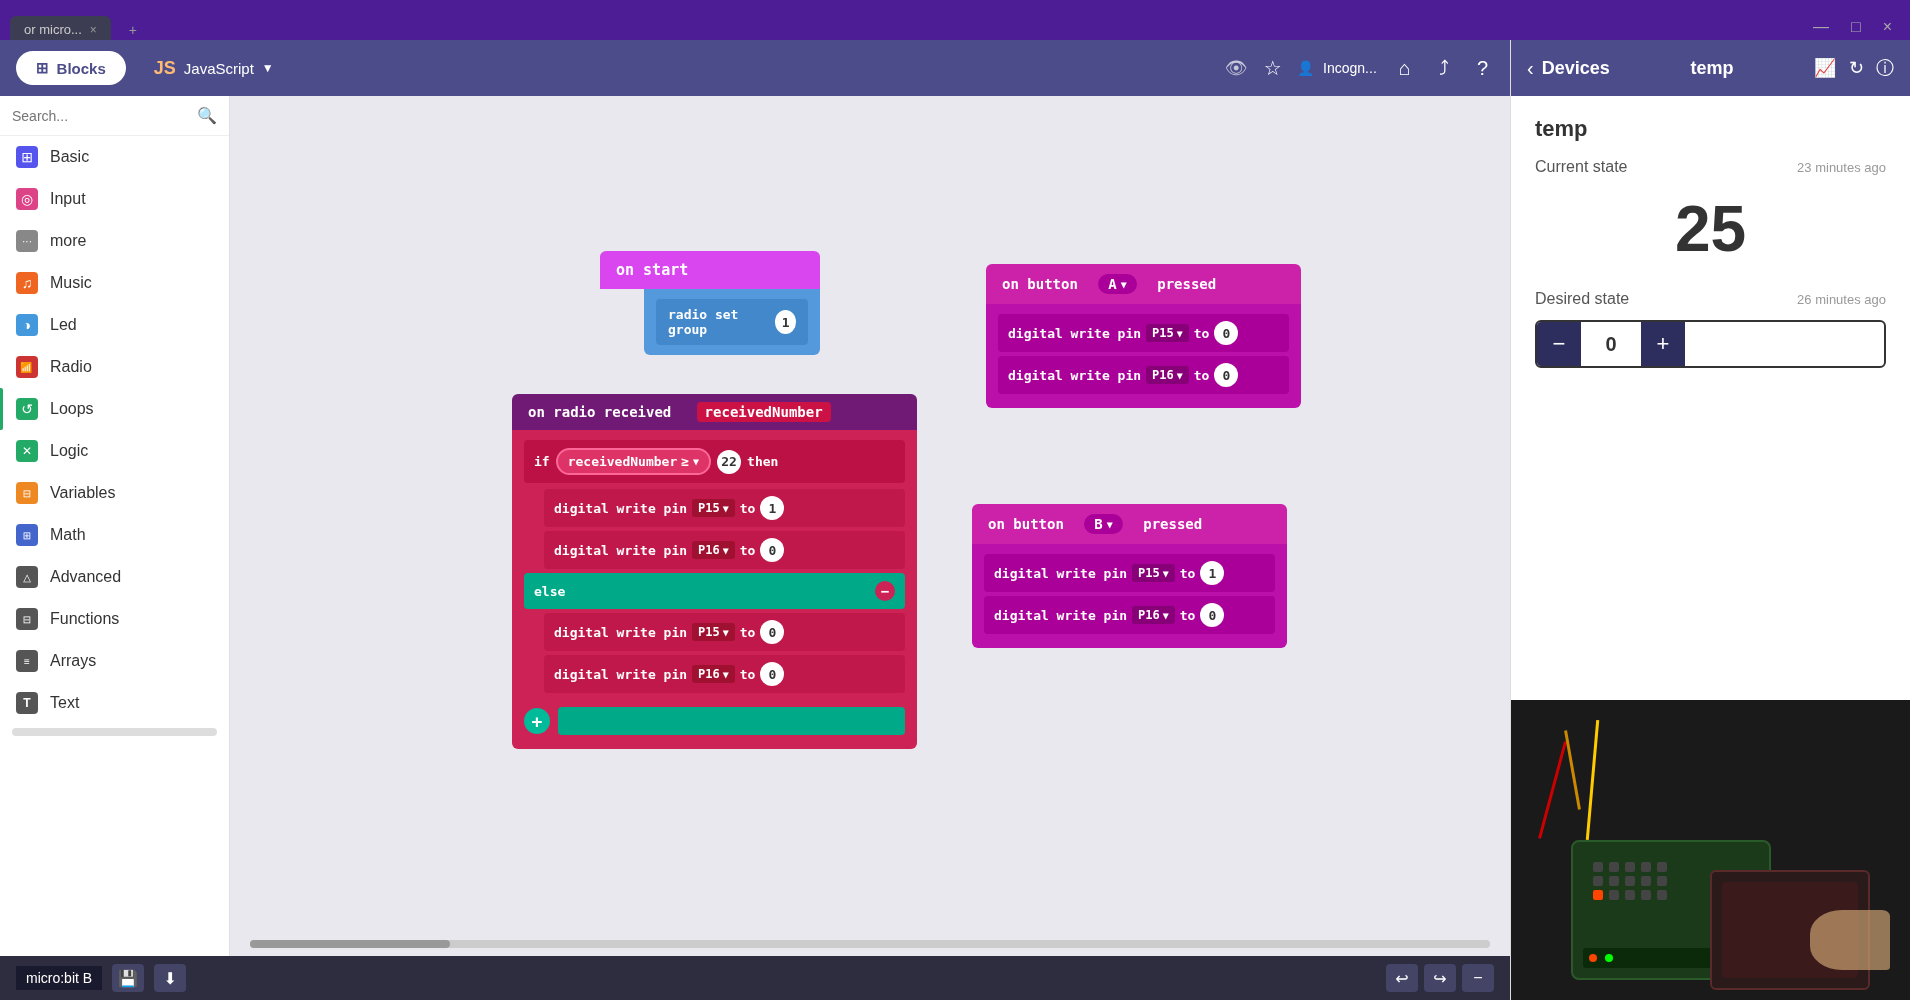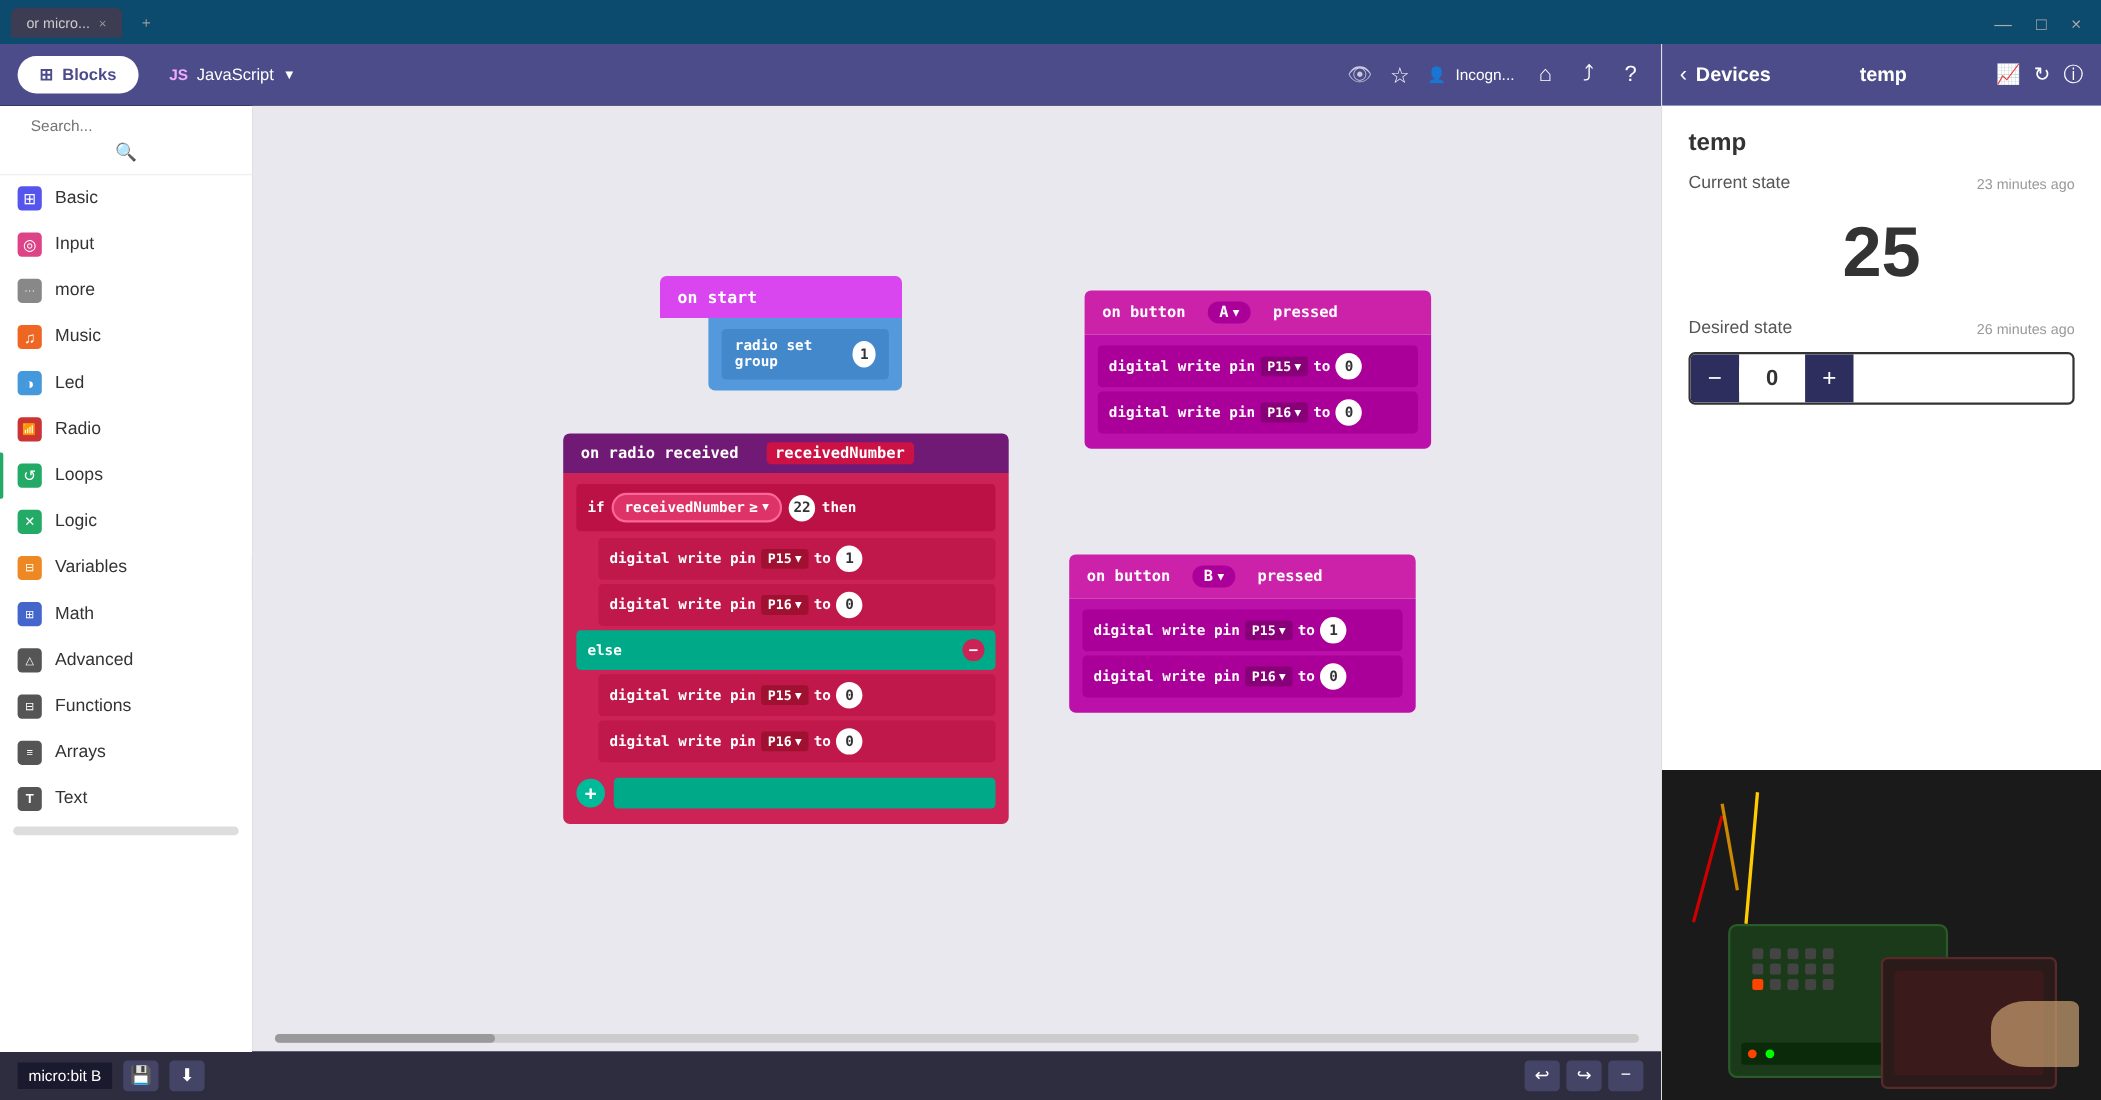--- a/index.html
+++ b/index.html
@@ -1,24 +1,24 @@
 <!DOCTYPE html>
 <html><head>
   <meta charset="utf-8">
   <style>
     * { box-sizing: border-box; margin: 0; padding: 0; }
     body { font-family: 'Segoe UI', Arial, sans-serif; background: #1a1a2e; width: 1910px; height: 1000px; overflow: hidden; display: flex; flex-direction: column; }
 
     
     .browser-chrome {
-      background: #0c4a6e;
+      background: #4c1d95;
       height: 40px;
       display: flex;
-      align-items: flex-end;
-      padding: 6px 10px;
+      align-items: flex-start;
+      padding: 16px 10px;
       gap: 8px;
     }
     .tab-active {
       background: #3c3c52;
       color: #ccc;
       padding: 6px 14px;
       border-radius: 6px 6px 0 0;
       font-size: 13px;
       display: flex;
       align-items: center;
@@ -99,26 +99,25 @@
     .sidebar {
       width: 230px;
       background: white;
       border-right: 1px solid #e0e0e0;
       display: flex;
       flex-direction: column;
       overflow-y: auto;
       position: relative;
     }
     .sidebar-search {
-      padding: 10px 28px;
+      padding: 10px 12px;
       display: flex;
       align-items: center;
       border-bottom: 1px solid #eee;
       gap: 6px;
-      flex-direction: column;
     }
     .sidebar-search input {
       border: none;
       outline: none;
       font-size: 14px;
       width: 100%;
       color: #555;
     }
     .search-icon { color: #999; font-size: 16px; }
 
@@ -602,21 +601,21 @@
 <div class="main-layout">
 
   <div class="editor-area">
 
     <div class="top-bar">
       <button class="btn-blocks">
         <span>⊞</span>
         <span>Blocks</span>
       </button>
       <button class="btn-js">
-        <span style="color:#f0abfc; font-weight:700; font-size:14px;">JS</span>
+        <span style="color:#fdba74; font-weight:700; font-size:18px;">JS</span>
         <span>JavaScript</span>
         <span class="dropdown-icon">▼</span>
       </button>
       <div class="top-bar-right">
         <span style="color:white; font-size:18px; opacity:0.7;">👁</span>
         <span style="color:white; font-size:20px;">☆</span>
         <div class="incognito-area">
           <span>👤</span>
           <span>Incogn...</span>
         </div>

